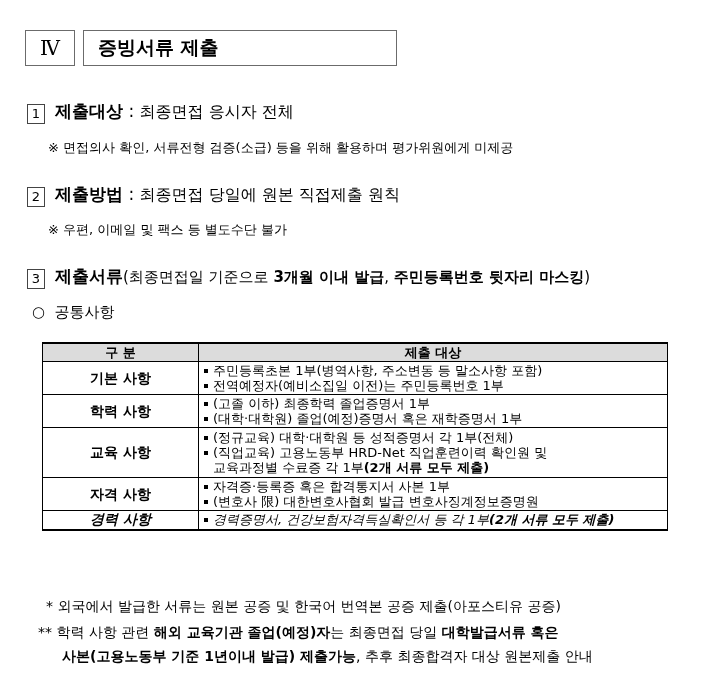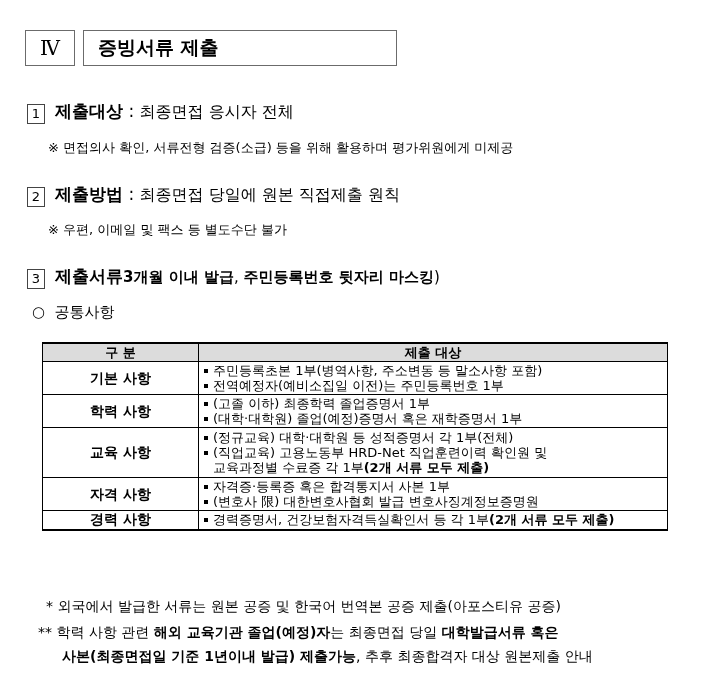--- a/index.html
+++ b/index.html
@@ -143,20 +143,21 @@
   <span class="num">2</span>
   <span class="bold">제출방법</span>
   <span style="white-space:pre;"> : </span>
   <span class="serif">최종면접 당일에 원본 직접제출 원칙</span>
 </div>
 <div class="abs note" style="top:221px;">※ 우편, 이메일 및 팩스 등 별도수단 불가</div>
 
 <div class="abs sec" style="top:265px;">
   <span class="num">3</span>
   <span class="bold">제출서류</span>
+  <span class="small" style="white-space:pre;">(최종면접일 기준으로 </span>
   <span class="small bold">3개월 이내 발급</span>
   <span class="small" style="white-space:pre;">, </span>
   <span class="small bold">주민등록번호 뒷자리 마스킹</span>
   <span class="small">)</span>
 </div>
 
 <div class="abs circle-item" style="white-space:pre;">○  공통사항</div>
 
 <table class="abs tbl">
   <tbody>
@@ -186,30 +187,30 @@
       <span class="li indent"><span>교육과정별 수료증 각 1부</span><span class="b">(2개 서류 모두 제출)</span></span>
     </td>
   </tr>
   <tr style="height:33px;">
     <td class="cat">자격 사항</td>
     <td class="items">
       <span class="li"><span class="sq"></span><span>자격증·등록증 혹은 합격통지서 사본 1부</span></span>
       <span class="li"><span class="sq"></span><span>(변호사 限) 대한변호사협회 발급 변호사징계정보증명원</span></span>
     </td>
   </tr>
-  <tr style="height:19px;">
+  <tr style="height:19px;font-style:italic;">
     <td class="cat">경력 사항</td>
     <td class="items">
       <span class="li"><span class="sq"></span><span>경력증명서, 건강보험자격득실확인서 등 각 1부</span><span class="b">(2개 서류 모두 제출)</span></span>
     </td>
   </tr>
 </tbody>
   </table>
 
 <div class="abs fn" style="left:46px; top:598px;">
   <span style="white-space:pre;">* </span><span>외국에서 발급한 서류는 원본 공증 및 한국어 번역본 공증 제출(아포스티유 공증)</span>
 </div>
 <div class="abs fn" style="left:38px; top:624px;">
   <span style="white-space:pre;">** </span><span style="white-space:pre;">학력 사항 관련 </span><span class="b">해외 교육기관 졸업(예정)자</span><span style="white-space:pre;">는 최종면접 당일 </span><span class="b u">대학발급서류 혹은</span>
 </div>
 <div class="abs fn" style="left:62px; top:648px;">
-  <span class="b u">사본(최종면접일 기준 1년이내 발급) 제출가능</span><span>, 추후 최종합격자 대상 원본제출 안내</span>
+  <span class="b u">사본(고용노동부 기준 1년이내 발급) 제출가능</span><span>, 추후 최종합격자 대상 원본제출 안내</span>
 </div>
 
 </body></html>

